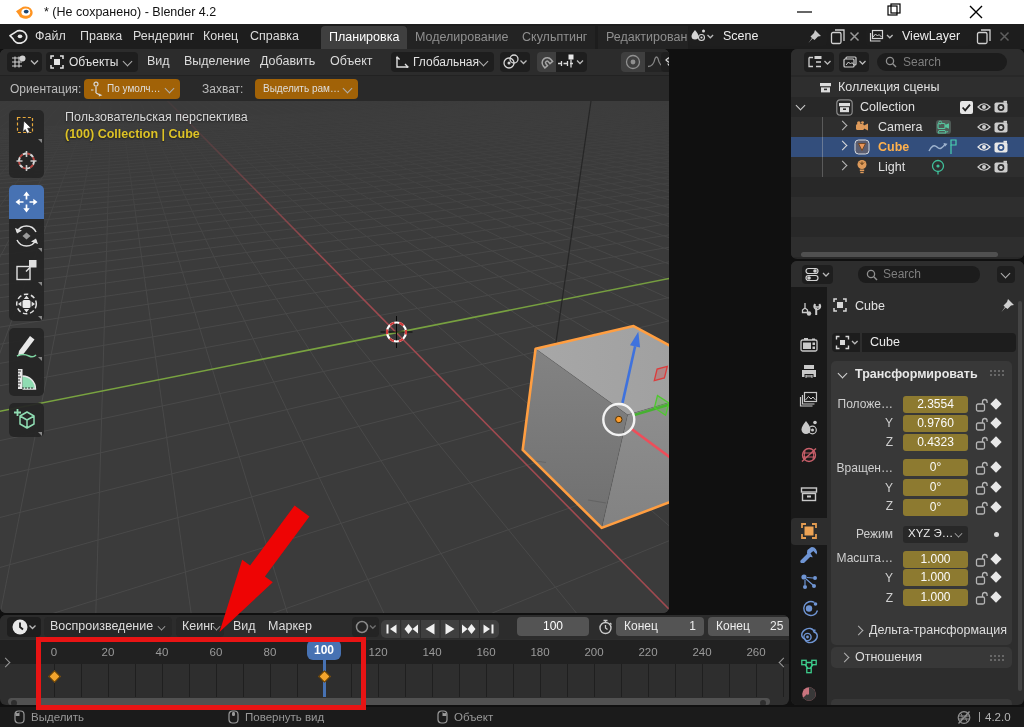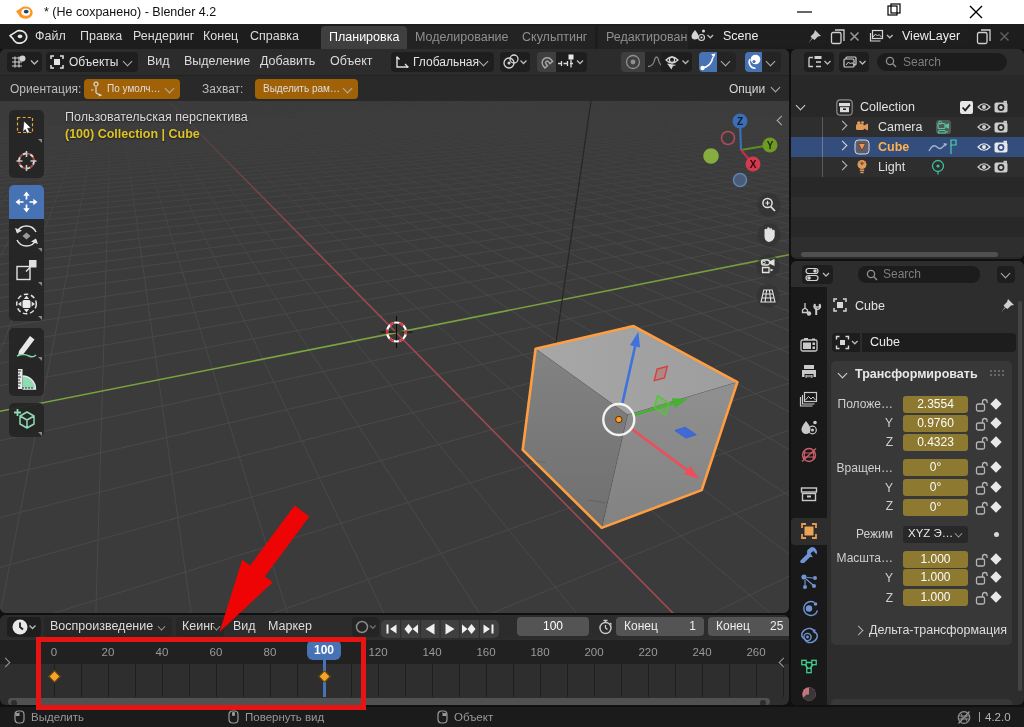--- a/index.html
+++ b/index.html
@@ -7,21 +7,21 @@
 #page{position:relative;width:1024px;height:727px}
 
 #titlebar{left:0;top:0;width:1024px;height:24px;background:#ffffff;color:#000}
 #titlebar .t{position:absolute;left:44px;top:5px;font-size:12.5px;color:#111}
 
 #topbar{left:0;top:24px;width:1024px;height:25px;background:#1d1d1d;color:#dadada;font-size:12.5px}
 .menuitem{position:absolute;top:5px;color:#dcdcdc}
 .tab{position:absolute;top:0;height:25px;line-height:25px;padding:0 8px;color:#8f8f8f;font-size:12.5px;background:#232323}
 .tab.active{background:#3f3f3f;color:#fff;border-radius:4px 4px 0 0}
 
-#viewport{left:0;top:49px;width:789px;height:564px;background:#3b3b3b;border-radius:6px;overflow:hidden}
+#viewport{left:0;top:49px;width:669px;height:564px;background:#3b3b3b;border-radius:6px;overflow:hidden}
 #vph1{position:absolute;left:0;top:0;width:789px;height:26px;background:#2c2c2c}
 #vph2{position:absolute;left:0;top:26px;width:789px;height:26px;background:#292929;border-top:1px solid #222}
 .hmenu{position:absolute;top:5px;font-size:12.5px;color:#dcdcdc}
 .wdg{position:absolute;background:#1e1e1e;border-radius:4px;color:#e2e2e2;font-size:12px}
 .wdg2{position:absolute;background:#a16207;border-radius:4px;color:#dedede;font-size:10px}
 .lbl{position:absolute;font-size:12px;color:#c0c0c0}
 #outliner{left:791px;top:49px;width:233px;height:210px;background:#282828;border-radius:6px;overflow:hidden}
 #properties{left:791px;top:261px;width:233px;height:444px;background:#2d2d2d;border-radius:6px;overflow:hidden}
 #timeline{left:0;top:615px;width:789px;height:90px;background:#2e2e2e;border-radius:6px;overflow:hidden}
 #statusbar{left:0;top:707px;width:1024px;height:20px;background:#1b1b1b;color:#989898;font-size:11.5px}
@@ -581,20 +581,28 @@
     </svg>
   </div>
   <div class="abs" style="left:86px;top:4px;width:130px;height:18px;background:#1c1c1c;border-radius:9px">
     <svg style="position:absolute;left:8px;top:3px" width="12" height="12" viewBox="0 0 12 12">
       <circle cx="5" cy="5" r="3.6" fill="none" stroke="#909090" stroke-width="1.3"></circle>
       <path d="M7.8 7.8 L11 11" stroke="#909090" stroke-width="1.4"></path>
     </svg>
     <span style="position:absolute;left:26px;top:2px;font-size:12px;color:#7e7e7e">Search</span>
   </div>
 
+  <div class="orow" style="top:28px;background:#2e2e2e">
+    <svg style="position:absolute;left:28px;top:4px" width="13" height="13" viewBox="0 0 13 13">
+      <rect x="1" y="2" width="11" height="3.2" fill="#dcdcdc"></rect>
+          <rect x="2" y="6.4" width="9" height="5" fill="#dcdcdc"></rect>
+          <rect x="5" y="7.6" width="3" height="1.6" fill="#2e2e2e"></rect>
+    </svg>
+    <span style="position:absolute;left:47px;top:3px">Коллекция сцены</span>
+  </div>
   <div class="orow" style="top:68px;background:#2e2e2e">
     <div style="position:absolute;left:31px;top:0;width:1px;height:20px;background:#5a5a5a"></div>
     <span class="chevl" style="left:48px;top:5px;transform:rotate(-45deg);border-color:#bbb"></span>
     <svg style="position:absolute;left:64px;top:3px" width="14" height="14" viewBox="0 0 14 14">
       <rect x="1" y="4" width="8" height="6" rx="1.5" fill="#de9a5a"></rect>
           <path d="M9 5.5 l4 -2 v7 l-4 -2 Z" fill="#de9a5a"></path>
           <circle cx="3.8" cy="3" r="1.8" fill="#de9a5a"></circle>
           <circle cx="7.5" cy="2.6" r="1.4" fill="#de9a5a"></circle>
     </svg>
     <span style="position:absolute;left:87px;top:3px">Camera</span>
@@ -914,20 +922,36 @@
 <div class="abs" style="left:112px;top:264.5px;width:65px;height:17px;background:#282828;border-radius:3px;color:#e8e8e8;font-size:11.5px">
           <span style="position:absolute;left:5px;top:1px">XYZ Э…</span>
           <span class="chevl" style="left:52px;top:4px;transform:rotate(45deg) scale(.8)"></span>
         </div>
 <div class="abs" style="left:203px;top:270.5px;width:5px;height:5px;border-radius:50%;background:#d8d8d8"></div>
       </div>
 
   <span class="chevl" style="left:64px;top:366px;transform:rotate(-45deg)"></span>
   <div class="panelh" style="left:78px;top:362px">Дельта-трансформация</div>
 
+  <div class="abs" style="left:40px;top:386px;width:181px;height:21px;background:#383838;border-radius:5px">
+    <span class="chevl" style="left:10px;top:7px;transform:rotate(-45deg)"></span>
+    <span style="position:absolute;left:24px;top:3px;font-size:12.5px;color:#ddd">Отношения</span>
+    <svg style="position:absolute;left:158px;top:7px" width="16" height="10" viewBox="0 0 16 10">
+          <g fill="#777">
+            <circle cx="2" cy="2" r="1"></circle>
+            <circle cx="6" cy="2" r="1"></circle>
+            <circle cx="10" cy="2" r="1"></circle>
+            <circle cx="14" cy="2" r="1"></circle>
+            <circle cx="2" cy="6" r="1"></circle>
+            <circle cx="6" cy="6" r="1"></circle>
+            <circle cx="10" cy="6" r="1"></circle>
+            <circle cx="14" cy="6" r="1"></circle>
+          </g>
+        </svg>
+  </div>
 
   <div class="abs" style="left:40px;top:438px;width:181px;height:9px;background:#383838;border-radius:5px"></div>
   <div class="abs" style="left:227px;top:40px;width:4px;height:390px;background:#444;border-radius:2px"></div>
 </div>
 
 <div id="timeline" class="abs">
   <div class="abs" style="left:0;top:0;width:789px;height:24px;background:#2c2c2c"></div>
 
   <div class="wdg" style="left:7px;top:2px;width:34px;height:20px;background:#1e1e1e">
     <svg width="34" height="20" viewBox="0 0 34 20">

